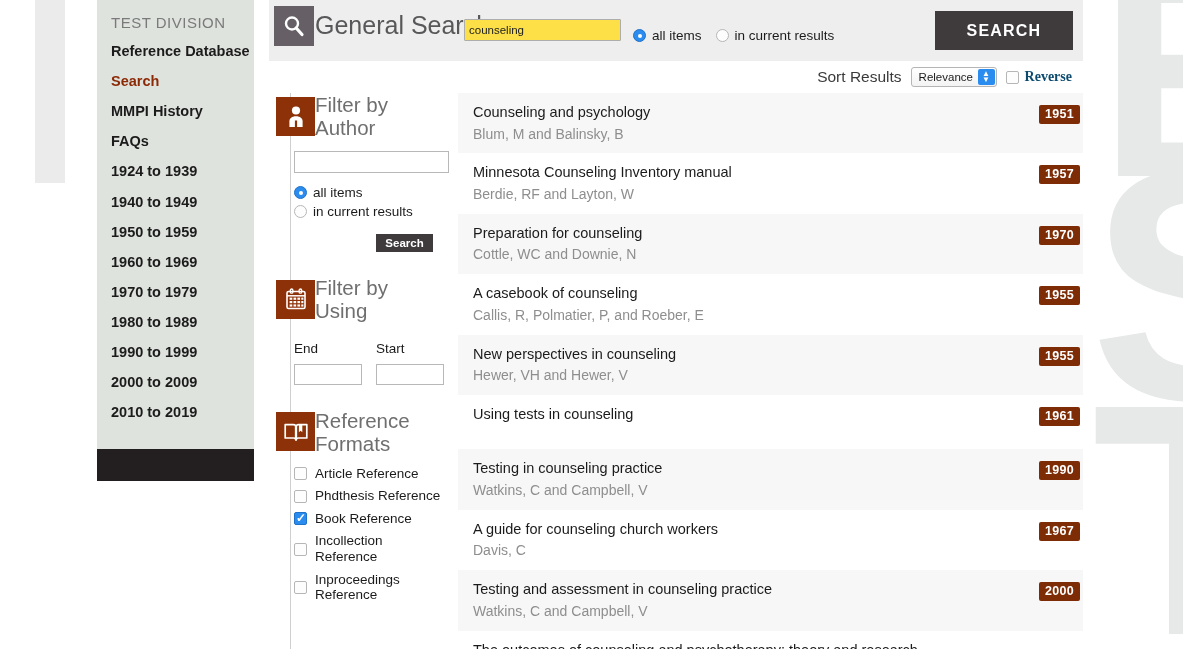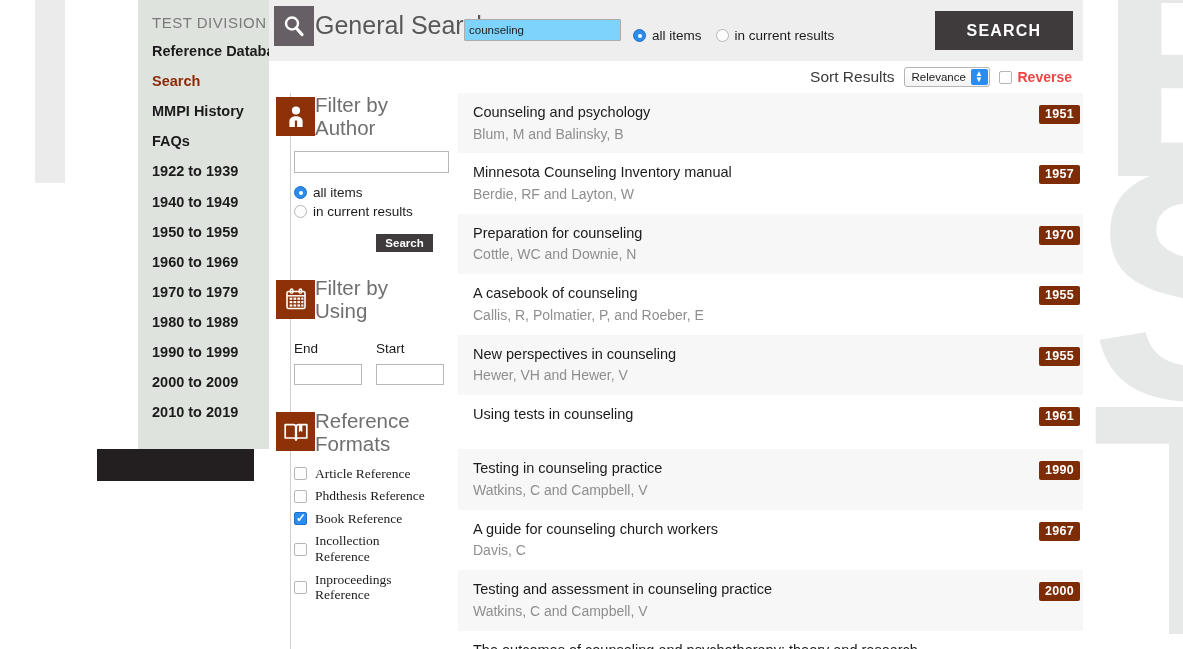--- a/index.html
+++ b/index.html
@@ -18,42 +18,42 @@
   .wm { position: absolute; color: #e7e9e8; font-weight: bold; line-height: 1;
         font-family: "Liberation Sans", sans-serif; user-select: none; }
   .wm-left-block { position: absolute; left: 35px; top: 0; width: 30px; height: 183px;
                    background: #ebebeb; }
   .wm-e { left: 1098px; top: -78px; font-size: 300px; }
   .wm-s { left: 1090px; top: 120px; font-size: 330px; }
   .wm-t { left: 1092px; top: 355px; font-size: 330px; }
 
   
   .sidebar { position: absolute; left: 97px; top: 0; width: 157px; height: 449px;
-             background: #dfe3de; padding: 14px 0 0 14px; margin-left: 41px; }
+             background: #dfe3de; padding: 14px 0 0 14px; }
   .sidebar-title { font-size: 15px; color: #7a7a7a; letter-spacing: 0.5px;
                    font-family: "Liberation Sans", sans-serif; margin-bottom: 12px; }
   .sidebar-item { display: block; font-size: 14.5px; font-weight: bold; color: #1b1b1b;
                   margin-bottom: 13px; line-height: 1.18; cursor: pointer; }
   .sidebar-item.active { color: #8c2a06; }
   .sidebar-footer { position: absolute; left: 97px; top: 449px; width: 157px; height: 32px;
                     background: #231f20; }
 
   
   .content { position: absolute; left: 269px; top: 0; width: 814px; height: 649px;
              background: #ffffff; }
 
   
   .search-strip { position: relative; height: 61px; background: #eeeeee; }
   .mag-box { position: absolute; left: 5px; top: 6px; width: 40px; height: 40px;
              background: #666066; display: flex; align-items: center; justify-content: center; }
   .mag-box svg { display: block; }
   .gs-label { position: absolute; left: 46px; top: 11px; font-size: 25px; color: #58585a;
               font-family: "Liberation Sans", sans-serif; }
   .gs-input { position: absolute; left: 195px; top: 19px; width: 157px; height: 22px;
-              border: 1px solid #adadad; background: #7dd3fc; font-size: 11.5px;
+              border: 1px solid #adadad; background: #fde047; font-size: 11.5px;
               color: #222; padding: 1px 4px; font-family: "Liberation Sans", sans-serif;
               border-radius: 1px; }
   .radio-grp { position: absolute; left: 364px; top: 28px; display: flex; align-items: center; gap: 14px; }
   .rad { display: inline-flex; align-items: center; gap: 6px; font-size: 13.5px; color: #1b1b1b; cursor: pointer; }
   .radio { width: 13px; height: 13px; border-radius: 50%; border: 1px solid #b6b6b6;
            background: #fdfdfd; display: inline-block; position: relative; flex: none; }
   .radio.on { background: #2b8cf0; border-color: #1f72c8; }
   .radio.on::after { content:""; position: absolute; left: 4px; top: 4px; width: 4px; height: 4px;
                      border-radius: 50%; background: #fff; }
   .search-btn { position: absolute; right: 10px; top: 11px; width: 138px; height: 39px;
@@ -72,21 +72,21 @@
   .sel-arrow { position: absolute; right: 1px; top: 1px; width: 17px; height: 16px;
                background: #2b8cf0; border-radius: 2px; color: #fff; font-size: 8px;
                display: flex; flex-direction: column; align-items: center; justify-content: center;
                line-height: 6px; }
   .rev-wrap { display: inline-flex; align-items: center; gap: 6px; cursor: pointer; }
   .chk { width: 13px; height: 13px; border: 1px solid #b6b6b6; background: #fdfdfd;
          border-radius: 2px; display: inline-block; position: relative; flex: none; }
   .chk.on { background: #2b8cf0; border-color: #1f72c8; }
   .chk.on::after { content: "\2713"; position: absolute; left: 1px; top: -2px;
                    color: #fff; font-size: 12px; line-height: 14px; font-weight: bold; }
-  .rev-label { font-size: 14px; font-weight: bold; color: #ef4444; }
+  .rev-label { font-size: 14px; font-weight: bold; color: #0c4a6e; font-family: Liberation Serif, serif; }
 
   
   .body-row { position: relative; display: flex; }
   .filters { width: 186px; padding-left: 7px; position: relative; }
   .filters::after { content:""; position: absolute; left: 21px; top: 0; bottom: 0;
                     width: 1px; background: #cfcfcf; }
 
   .fgroup { position: relative; z-index: 1; }
   .fhead { display: flex; align-items: center; gap: 0; }
   .ficon { width: 39px; height: 39px; background: #8d3208; flex: none;
@@ -104,21 +104,21 @@
   .fsearch-btn { margin-top: 11px; margin-left: 82px; width: 57px; height: 18px;
                  background: #3f3a3c; color: #fff; border: 0; font-size: 11.5px;
                  font-weight: bold; cursor: pointer; font-family: "Liberation Sans", sans-serif; }
 
   .yr-row { display: flex; gap: 12px; margin-top: 2px; }
   .yr-col { width: 70px; }
   .yr-lab { font-size: 13.5px; color: #1b1b1b; margin-bottom: 8px; }
   .yr-in { width: 68px; height: 21px; border: 1px solid #b8b8b8; background: #fff;
            font-size: 12px; padding: 0 4px; font-family: "Liberation Sans", sans-serif; }
 
-  .fmt-list { padding-top: 11px; font-family: Liberation Serif, serif; }
+  .fmt-list { padding-top: 11px; }
   .fmt-item { display: flex; align-items: center; gap: 8px; margin-bottom: 7px; cursor: pointer; }
   .fmt-label { font-size: 13.5px; color: #1b1b1b; line-height: 1.15; }
 
   
   .results { width: 628px; padding-left: 3px; }
   .rrow { position: relative; padding: 10px 66px 10px 15px; min-height: 54px; cursor: pointer; }
   .rrow.alt { background: #f7f7f7; }
   .rtitle { font-size: 14.5px; color: #1b1b1b; line-height: 1.35; }
   .rauth { font-size: 14px; color: #8e8e8e; line-height: 1.35; margin-top: 2px; }
   .ryear { position: absolute; right: 3px; top: 12px; background: #7d2c06; color: #fff;
@@ -134,21 +134,21 @@
   <div class="wm wm-e">E</div>
   <div class="wm wm-s">S</div>
   <div class="wm wm-t">T</div>
 
   <nav class="sidebar">
     <div class="sidebar-title">TEST DIVISION</div>
     <a class="sidebar-item">Reference Database</a>
     <a class="sidebar-item active">Search</a>
     <a class="sidebar-item">MMPI History</a>
     <a class="sidebar-item">FAQs</a>
-    <a class="sidebar-item">1922 to 1939</a>
+    <a class="sidebar-item">1924 to 1939</a>
     <a class="sidebar-item">1940 to 1949</a>
     <a class="sidebar-item">1950 to 1959</a>
     <a class="sidebar-item">1960 to 1969</a>
     <a class="sidebar-item">1970 to 1979</a>
     <a class="sidebar-item">1980 to 1989</a>
     <a class="sidebar-item">1990 to 1999</a>
     <a class="sidebar-item">2000 to 2009</a>
     <a class="sidebar-item">2010 to 2019</a>
   </nav>
   <div class="sidebar-footer"></div>

